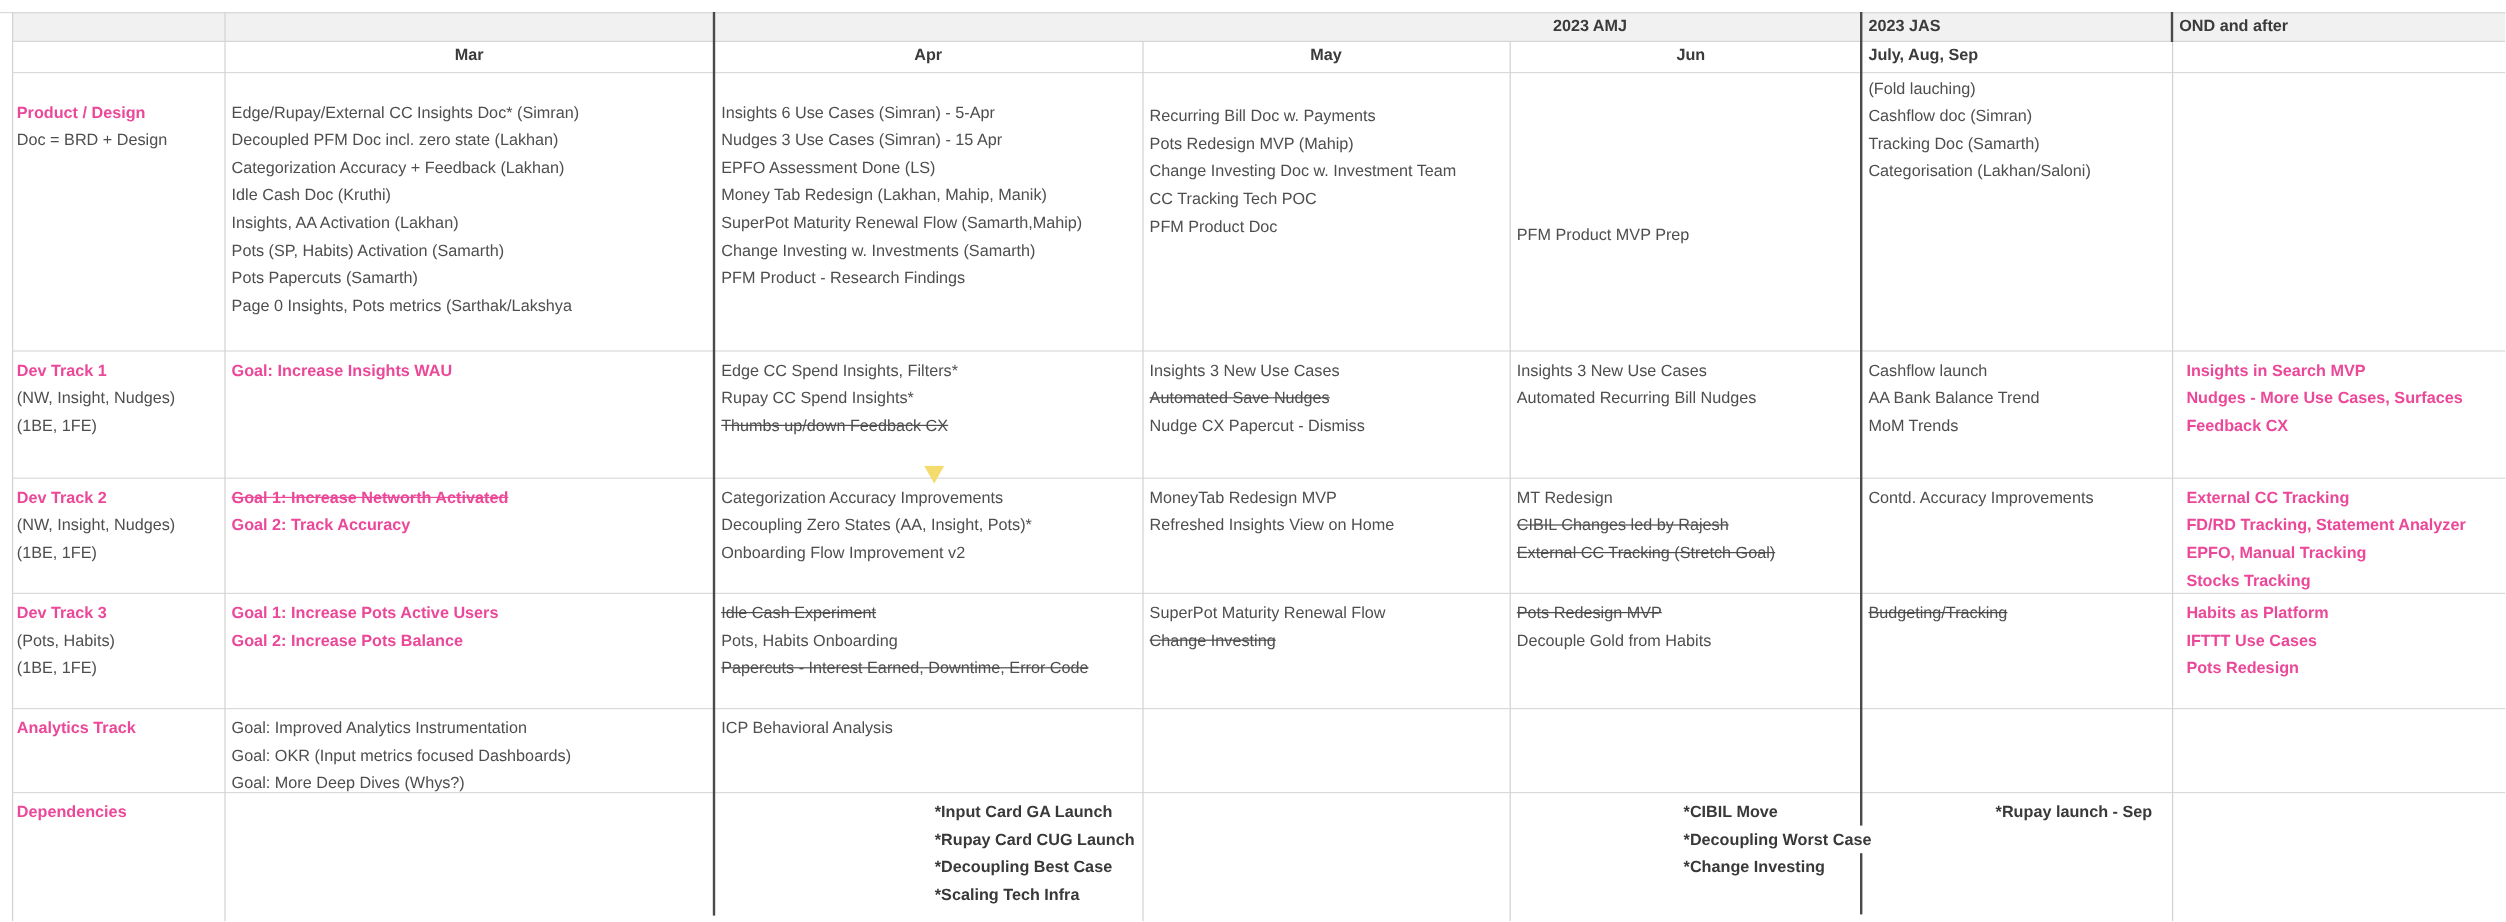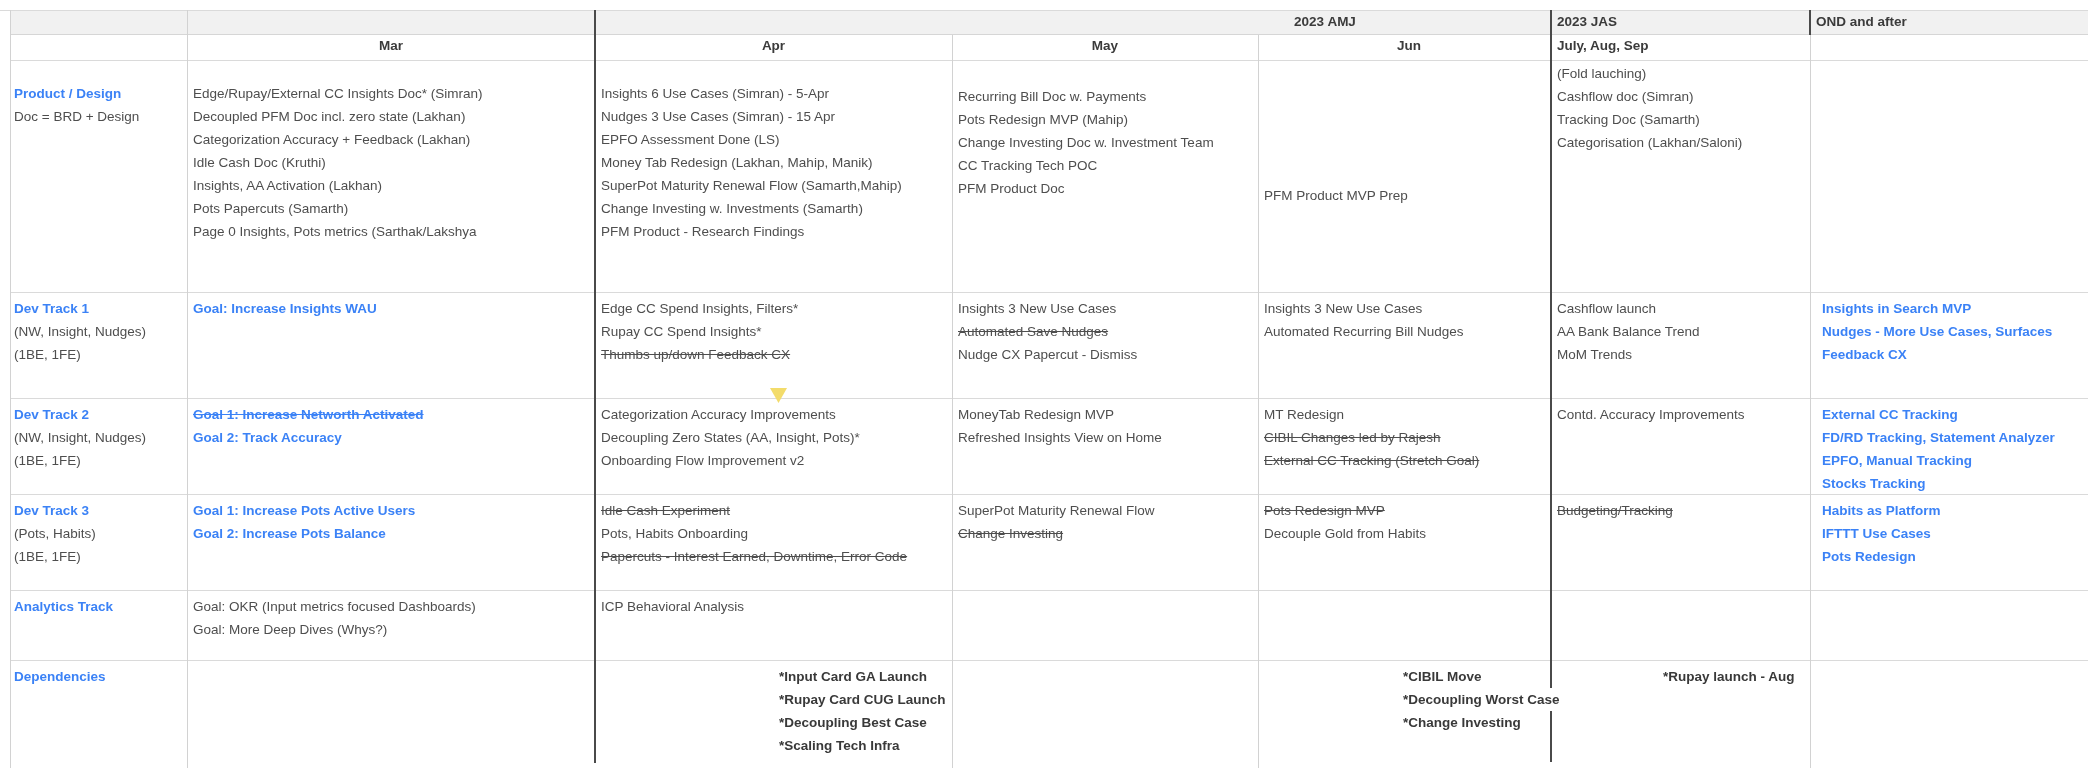--- a/index.html
+++ b/index.html
@@ -4,21 +4,21 @@
 <style>
   html,body{margin:0;padding:0;background:#fff;}
   .sheet{
     position:relative;width:2088px;height:768px;background:#ffffff;
     font-family:"Liberation Sans",sans-serif;font-size:13.5px;color:#4e4e4e;
     overflow:hidden;filter:blur(0.5px);
   }
   .cell{position:absolute;white-space:nowrap;line-height:23px;}
   .cell .line{height:23px;}
   .cell .line span{display:inline-block;line-height:23px;}
-  .b{font-weight:bold;color:#3b82f6;}
+  .b{font-weight:bold;color:#ec4899;}
   .s{text-decoration:line-through;}
   .hband{position:absolute;left:10px;top:10px;width:2078px;height:25px;background:#f1f1f1;
          border-top:1px solid #d6d6d6;border-bottom:1px solid #d6d6d6;box-sizing:border-box;}
   .h1{position:absolute;top:14px;font-weight:bold;color:#3b3b3b;white-space:nowrap;}
   .mon{position:absolute;top:38px;height:22px;font-weight:bold;color:#3b3b3b;text-align:center;white-space:nowrap;}
   .mon.leftal{text-align:left;}
   .vlight{position:absolute;width:1px;background:#d2d2d2;}
   .vdark{position:absolute;width:2px;background:#4a4a4a;}
   .hlight{position:absolute;height:1px;background:#dadada;left:10px;width:2078px;}
   .deps .line span{font-weight:bold;color:#393939;background:#ffffff;padding:0 1px;}
@@ -83,20 +83,21 @@
   <div class="cell" style="left:14px;top:665px;width:170px;">
       <div class="line"><span class="b">Dependencies</span></div>
     </div>
 
   <div class="cell" style="left:193px;top:82px;width:396px;">
       <div class="line"><span>Edge/Rupay/External CC Insights Doc* (Simran)</span></div>
       <div class="line"><span>Decoupled PFM Doc incl. zero state (Lakhan)</span></div>
       <div class="line"><span>Categorization Accuracy + Feedback (Lakhan)</span></div>
       <div class="line"><span>Idle Cash Doc (Kruthi)</span></div>
       <div class="line"><span>Insights, AA Activation (Lakhan)</span></div>
+      <div class="line"><span>Pots (SP, Habits) Activation (Samarth)</span></div>
       <div class="line"><span>Pots Papercuts (Samarth)</span></div>
       <div class="line"><span>Page 0 Insights, Pots metrics (Sarthak/Lakshya</span></div>
     </div>
   <div class="cell" style="left:601px;top:82px;width:348px;">
       <div class="line"><span>Insights 6 Use Cases (Simran) - 5-Apr</span></div>
       <div class="line"><span>Nudges 3 Use Cases (Simran) - 15 Apr</span></div>
       <div class="line"><span>EPFO Assessment Done (LS)</span></div>
       <div class="line"><span>Money Tab Redesign (Lakhan, Mahip, Manik)</span></div>
       <div class="line"><span>SuperPot Maturity Renewal Flow (Samarth,Mahip)</span></div>
       <div class="line"><span>Change Investing w. Investments (Samarth)</span></div>
@@ -195,37 +196,38 @@
   <div class="cell" style="left:1557px;top:499px;width:248px;">
       <div class="line"><span class="s">Budgeting/Tracking</span></div>
     </div>
   <div class="cell" style="left:1822px;top:499px;width:262px;">
       <div class="line"><span class="b">Habits as Platform</span></div>
       <div class="line"><span class="b">IFTTT Use Cases</span></div>
       <div class="line"><span class="b">Pots Redesign</span></div>
     </div>
 
   <div class="cell" style="left:193px;top:595px;width:396px;">
+      <div class="line"><span>Goal: Improved Analytics Instrumentation</span></div>
       <div class="line"><span>Goal: OKR (Input metrics focused Dashboards)</span></div>
       <div class="line"><span>Goal: More Deep Dives (Whys?)</span></div>
     </div>
   <div class="cell" style="left:601px;top:595px;width:348px;">
       <div class="line"><span>ICP Behavioral Analysis</span></div>
     </div>
 
   <div class="cell deps" style="left:778px;top:665px;">
       <div class="line"><span class="b">*Input Card GA Launch</span></div>
       <div class="line"><span class="b">*Rupay Card CUG Launch</span></div>
       <div class="line"><span class="b">*Decoupling Best Case</span></div>
       <div class="line"><span class="b">*Scaling Tech Infra</span></div>
     </div>
   <div class="cell deps" style="left:1402px;top:665px;">
       <div class="line"><span class="b">*CIBIL Move</span></div>
       <div class="line"><span class="b">*Decoupling Worst Case</span></div>
       <div class="line"><span class="b">*Change Investing</span></div>
     </div>
   <div class="cell deps" style="left:1662px;top:665px;">
-      <div class="line"><span class="b">*Rupay launch - Aug</span></div>
+      <div class="line"><span class="b">*Rupay launch - Sep</span></div>
     </div>
 
   <div class="marker"></div>
 
 </div>
 
 </body></html>

